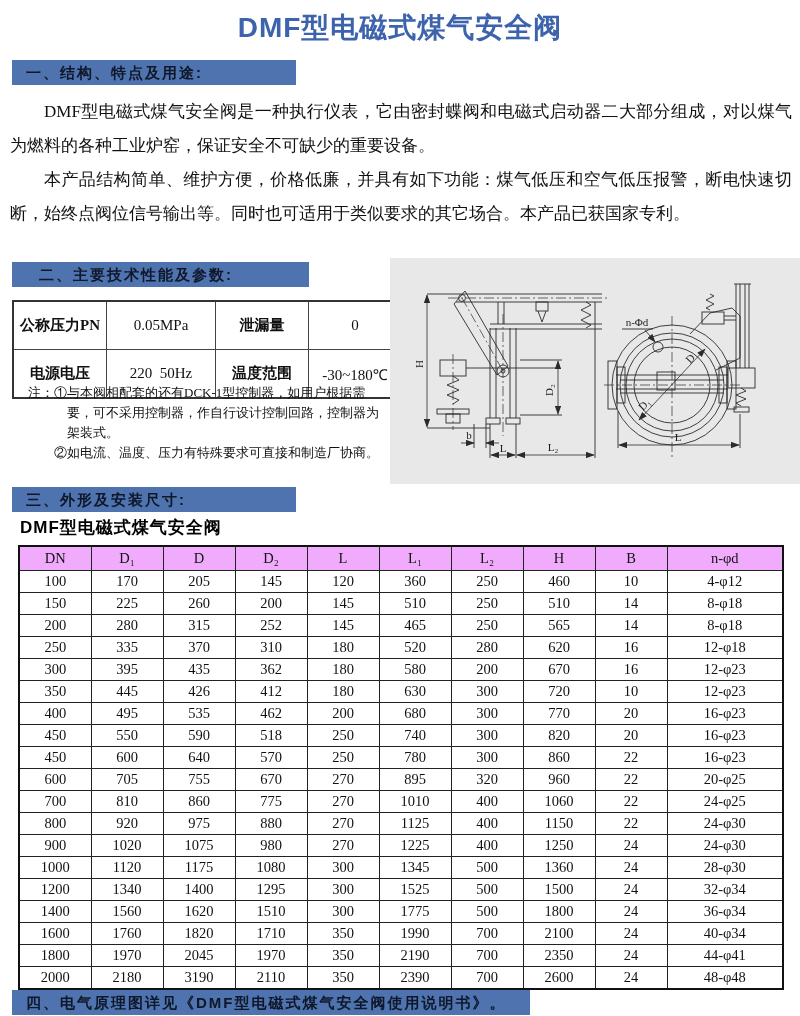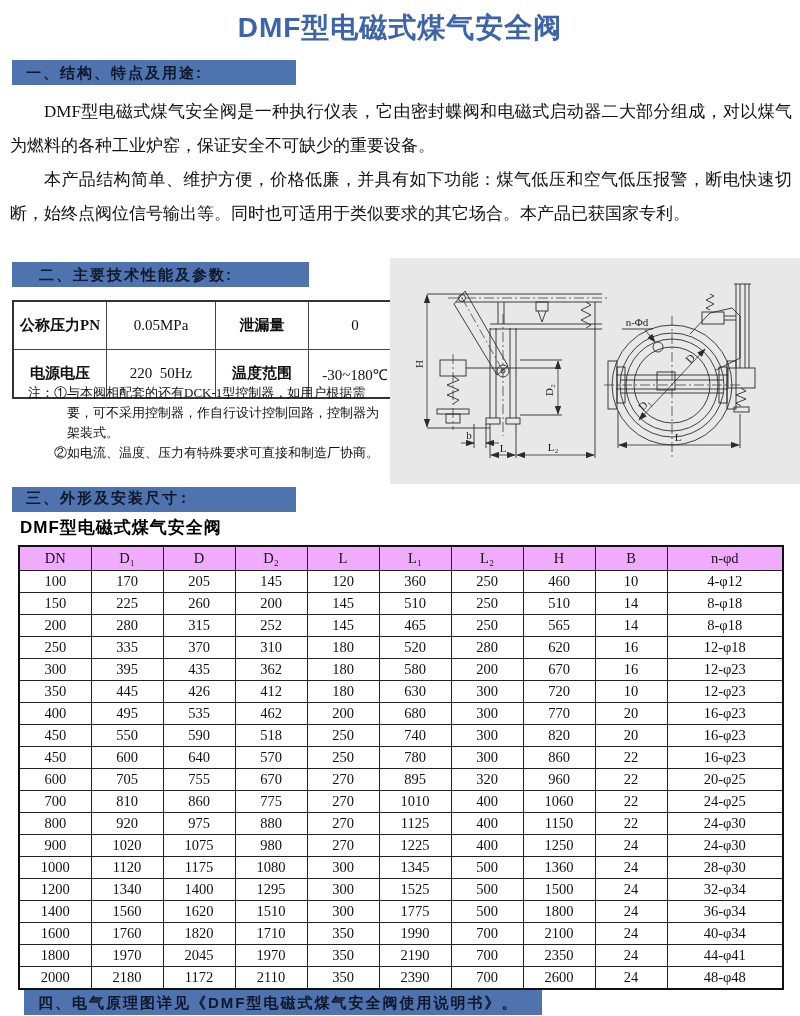--- a/index.html
+++ b/index.html
@@ -5,22 +5,22 @@
   html,body{margin:0;padding:0;background:#fff;}
   .page{position:relative;width:800px;height:1016px;background:#ffffff;overflow:hidden;
         font-family:"Liberation Serif", serif;color:#111;}
   .title{position:absolute;top:8px;left:0;width:800px;margin:0;text-align:center;
          font:bold 28px/40px "Liberation Sans", sans-serif;color:#3c63ab;letter-spacing:1px;}
   .bar{position:absolute;left:12px;height:25px;background:#4e73ae;color:#0f172a;
        font:bold 15px/25px "Liberation Sans", sans-serif;padding-left:14px;letter-spacing:2px;
        box-sizing:content-box;}
   .bar1{top:60px;width:270px;}
   .bar2{top:262px;width:270px;padding-left:27px;}
-  .bar3{top:487px;width:270px;font-family:Liberation Mono, monospace;}
-  .bar4{top:990px;width:504px;margin-left:12px;}
+  .bar3{top:487px;width:270px;}
+  .bar4{top:990px;width:504px;}
   .intro{position:absolute;top:95px;left:10px;width:782px;font-size:17px;line-height:34px;
          text-align:justify;}
   .intro p{margin:0;text-indent:2em;}
   table{border-collapse:collapse;}
   .params{position:absolute;top:300px;left:12px;border:2px solid #333;
           font-size:15px;}
   .params td{border:1px solid #444;height:23px;text-align:center;white-space:pre;padding:12px 4px;}
   .params td:nth-child(1),.params td:nth-child(3){font-weight:bold;width:84px;}
   .params td:nth-child(2){width:100px;}
   .params td:nth-child(4){width:84px;}
@@ -451,21 +451,21 @@
           <td>350</td>
           <td>2190</td>
           <td>700</td>
           <td>2350</td>
           <td>24</td>
           <td>44-φ41</td>
         </tr>
         <tr>
           <td>2000</td>
           <td>2180</td>
-          <td>1172</td>
+          <td>3190</td>
           <td>2110</td>
           <td>350</td>
           <td>2390</td>
           <td>700</td>
           <td>2600</td>
           <td>24</td>
           <td>48-φ48</td>
         </tr>
       </tbody>
   </table>

